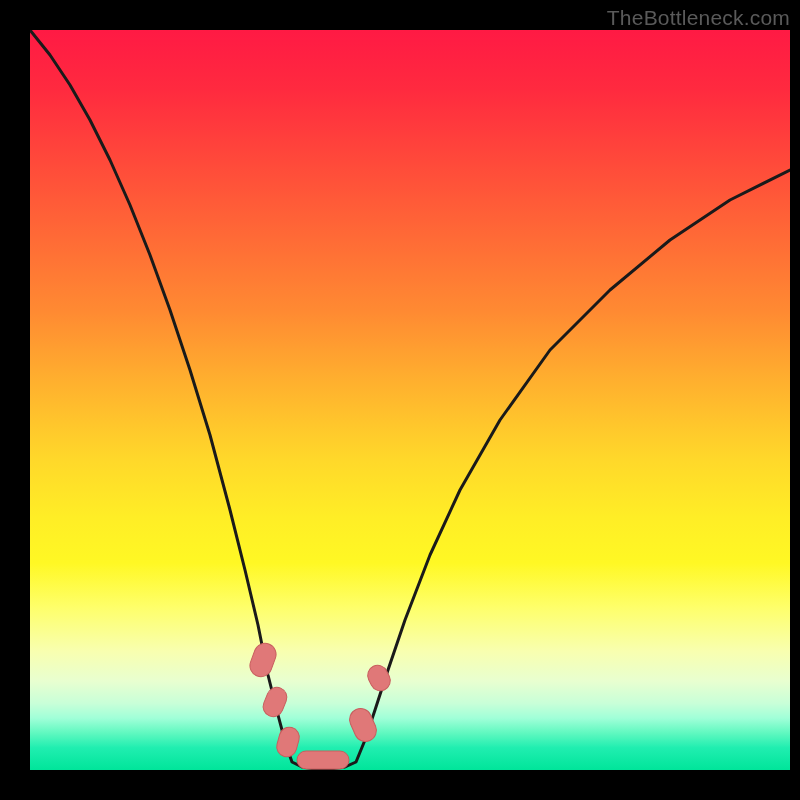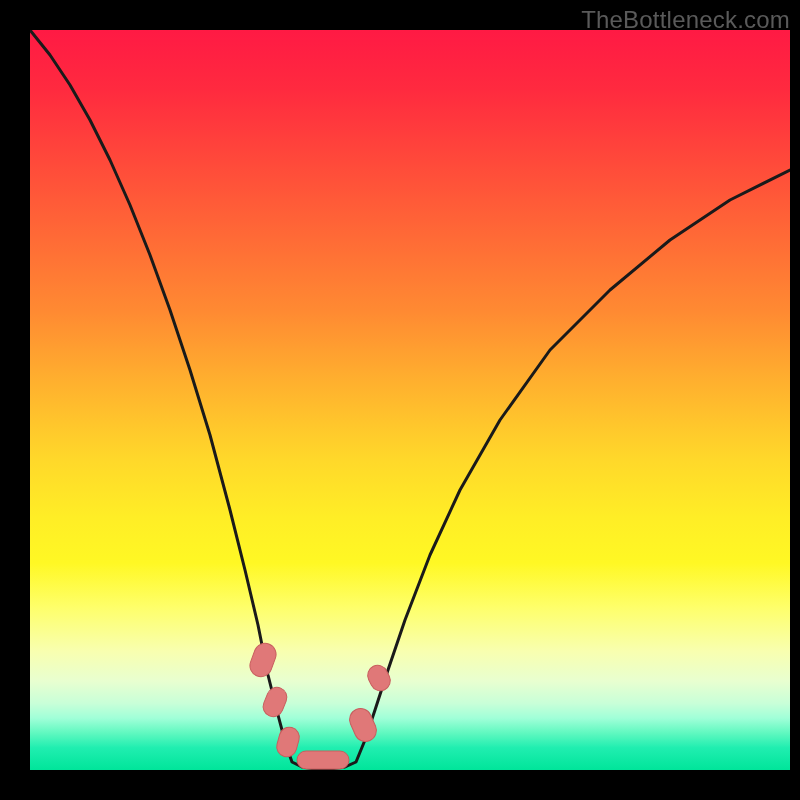--- a/index.html
+++ b/index.html
@@ -50,21 +50,21 @@
   }
   .curves {
     position: absolute;
     inset: 0;
   }
   .watermark {
     position: absolute;
     top: 6px;
     right: 10px;
     color: #5a5a5a;
-    font-size: 24px;
+    font-size: 21px;
     letter-spacing: 0.2px;
     font-weight: 500;
   }
 </style>
 </head>
 <body>
 
 <div class="frame">
   <div class="watermark">TheBottleneck.com</div>
   <div class="plot-area">

